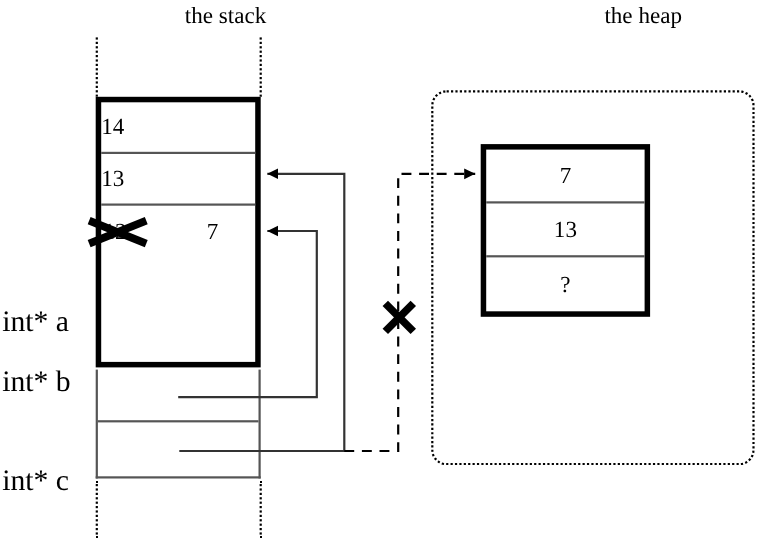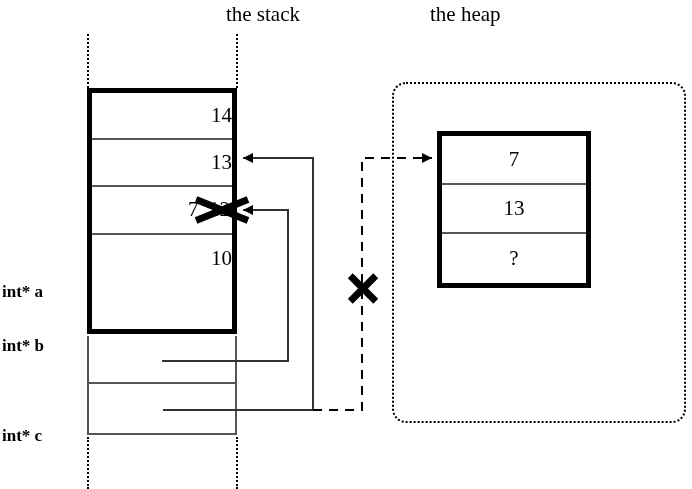--- a/index.html
+++ b/index.html
@@ -19,22 +19,22 @@
     background: #ffffff;
     overflow: hidden;
   }
   .title {
     position: absolute;
     font-size: 21px;
     line-height: 24px;
     white-space: nowrap;
     color: #000;
   }
-  #stack-title { left: 110px; top: 2px; width: 190px; text-align: right; }
-  #heap-title  { left: 430px; top: 2px; width: 190px; text-align: left; }
+  #stack-title { left: 110px; top: 2px; width: 190px; text-align: center; }
+  #heap-title  { left: 430px; top: 2px; width: 190px; text-align: right; }
 
   
   .stack-guide {
     position: absolute;
     width: 0;
     border-left: 2px dotted #000;
   }
   #stack-guide-left-top   { left: 87px;  top: 34px;  height: 54px; }
   #stack-guide-right-top  { left: 236px; top: 34px;  height: 54px; }
   #stack-guide-left-bot   { left: 87px;  top: 437px; height: 52px; }
@@ -51,21 +51,21 @@
     border: 5px solid #000;
     background: #fff;
   }
   #stack-array .cell {
     position: relative;
     box-sizing: border-box;
     height: 47.2px;
     border-bottom: 2px solid #555;
     display: flex;
     align-items: center;
-    justify-content: flex-end;
+    justify-content: flex-start;
     font-size: 21px;
   }
   #stack-array .cell:last-child { border-bottom: none; }
 
   
   #stack-locals {
     position: absolute;
     left: 87px;
     top: 336px;
     width: 150px;
@@ -78,25 +78,24 @@
   #stack-locals .cell {
     box-sizing: border-box;
     height: 48px;
     border-bottom: 2px solid #555;
   }
   #stack-locals .cell:last-child { border-bottom: none; }
 
   
   .var-label {
     position: absolute;
-    font-size: 17px;
+    font-size: 27px;
     line-height: 22px;
     white-space: nowrap;
     left: 2px;
-    font-weight: bold;
   }
   #label-a { top: 281px; }
   #label-b { top: 335px; }
   #label-c { top: 401px; margin-top: 24px; }
 
   
   .struck {
     position: relative;
     display: inline-block;
     padding: 0 2px;
@@ -203,23 +202,20 @@
     <div class="cell">
       <span>13</span>
     </div>
     <div class="cell">
       <span class="struck">
         <span>12</span>
         <span class="x-stroke s1"></span>
         <span class="x-stroke s2"></span>
       </span>
       <span class="newval">7</span>
-    </div>
-    <div class="cell">
-      <span>10</span>
     </div>
   </div>
 
   <div id="stack-locals">
     <div class="cell"></div>
     <div class="cell"></div>
   </div>
 
   <div class="var-label" id="label-a">int* a</div>
   <div class="var-label" id="label-b">int* b</div>

